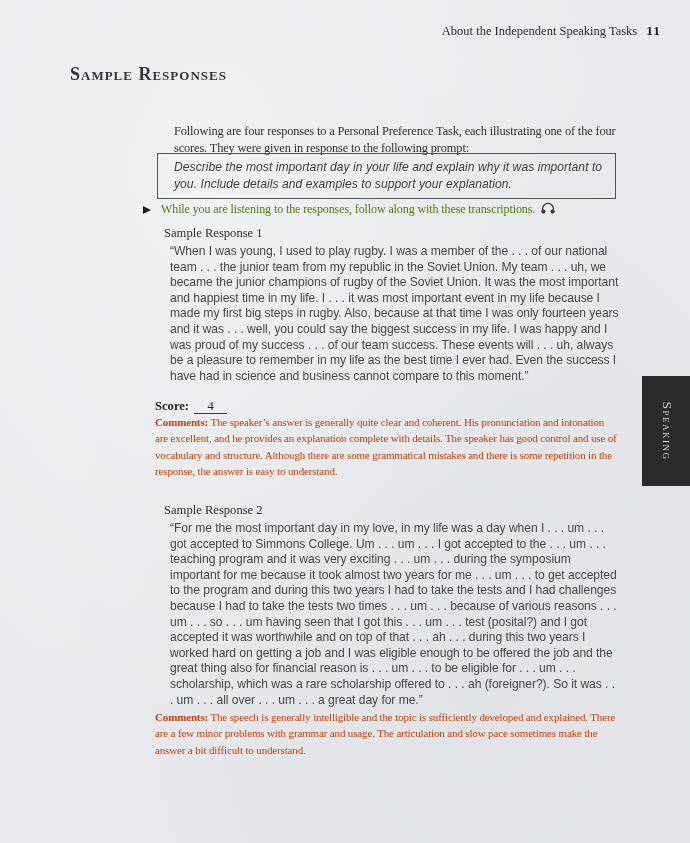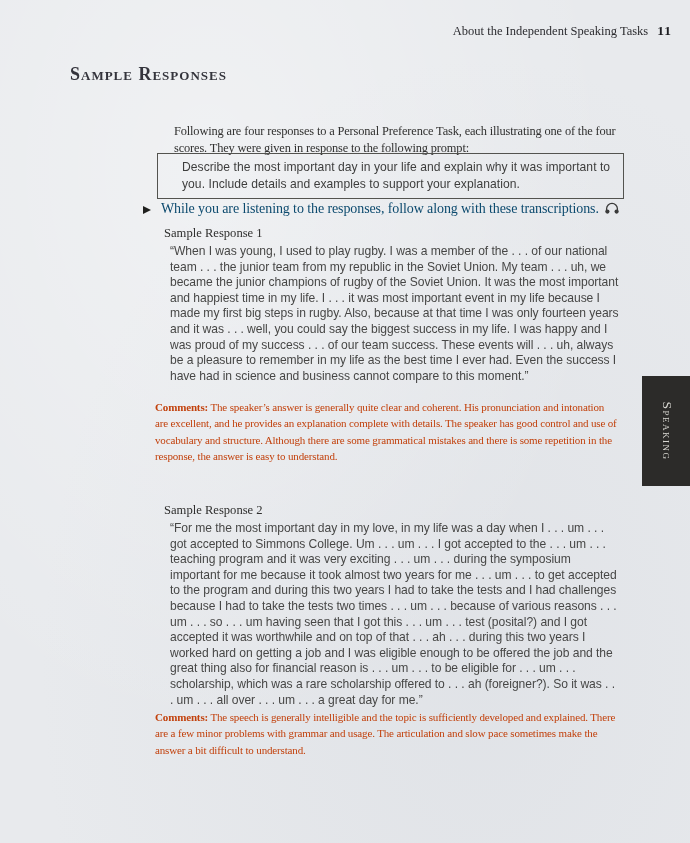--- a/index.html
+++ b/index.html
@@ -12,50 +12,51 @@
     overflow:hidden;
   }
   .page-texture {
     position:absolute; inset:0;
     background:
       radial-gradient(ellipse at 30% 20%, rgba(255,255,255,0.35), rgba(255,255,255,0) 60%),
       radial-gradient(ellipse at 70% 80%, rgba(190,195,205,0.18), rgba(255,255,255,0) 65%);
     pointer-events:none;
   }
   .running-head {
-    position:absolute; top:23px; right:18px;
+    position:absolute; top:23px; right:29px;
     font-size:12.5px; color:#2c2c30; white-space:nowrap;
   }
   .running-head .num {
     font-weight:bold; margin-left:9px; font-size:13.5px; letter-spacing:1px; color:#1e1e22;
   }
   .section-title {
     position:absolute; top:64px; left:70px; margin:0;
     font-size:18px; font-weight:600;
     font-variant:small-caps; letter-spacing:1px;
     color:#34343c;
   }
   .intro {
     position:absolute; top:107px; left:158px; width:458px; margin:16px;
     font-size:12.4px; line-height:17px; letter-spacing:-0.15px; color:#30302f;
   }
   .prompt-box {
     position:absolute; top:153px; left:157px; width:432px;
     border:1px solid #53534f;
-    padding:5px 9px 6px 24px;
+    padding:5px 9px 6px 16px;
+    font-style:italic;
   }
   .prompt-box p {
     margin:0;
     font-family:"Liberation Sans", sans-serif;
     font-size:12.1px; line-height:16.5px;
     color:#3e3e3d; letter-spacing:0.05px;
   }
   .listen-line {
     position:absolute; top:201px; left:143px; width:510px;
-    font-size:14px; color:#0c4a6e; letter-spacing:-0.1px;
+    font-size:12px; color:#4d7c0f; letter-spacing:-0.1px;
   }
   .tri {
     display:inline-block; width:0; height:0;
     border-left:8px solid #20201e;
     border-top:4.5px solid transparent;
     border-bottom:4.5px solid transparent;
     margin-right:10px; vertical-align:-1px;
   }
   .hp-icon { margin-left:5px; vertical-align:-2px; }
   .response { position:absolute; left:155px; width:464px; }
@@ -117,20 +118,23 @@
   <span class="tri"></span><span>While you are listening to the responses, follow along with these transcriptions.</span><svg class="hp-icon" width="16" height="14" viewBox="0 0 16 14" xmlns="http://www.w3.org/2000/svg">
       <path d="M2.6 10.5 V7.8 a5.4 5.4 0 0 1 10.8 0 v2.7" fill="none" stroke="#3a3a3a" stroke-width="1.3" stroke-linecap="round"></path>
       <circle cx="3.4" cy="10.6" r="2.1" fill="#3a3a3a"></circle>
       <circle cx="12.6" cy="10.6" r="2.1" fill="#3a3a3a"></circle>
     </svg>
 </div>
 
 <section class="response r1">
   <h2 class="resp-heading">Sample Response 1</h2>
   <p class="transcript">“When I was young, I used to play rugby. I was a member of the . . . of our national team . . . the junior team from my republic in the Soviet Union. My team . . . uh, we became the junior champions of rugby of the Soviet Union. It was the most important and happiest time in my life. I . . . it was most important event in my life because I made my first big steps in rugby. Also, because at that time I was only fourteen years and it was . . . well, you could say the biggest success in my life. I was happy and I was proud of my success . . . of our team success. These events will . . . uh, always be a pleasure to remember in my life as the best time I ever had. Even the success I have had in science and business cannot compare to this moment.”</p>
+  <p class="score-line">
+    <span class="bold-label">Score:</span><span class="score-value">4</span>
+  </p>
   <p class="comments">
     <span class="bold-label">Comments:</span> <span>The speaker’s answer is generally quite clear and coherent. His pronunciation and intonation are excellent, and he provides an explanation complete with details. The speaker has good control and use of vocabulary and structure. Although there are some grammatical mistakes and there is some repetition in the response, the answer is easy to understand.</span>
   </p>
 </section>
 
 <section class="response r2">
   <h2 class="resp-heading">Sample Response 2</h2>
   <p class="transcript">“For me the most important day in my love, in my life was a day when I . . . um . . . got accepted to Simmons College. Um . . . um . . . I got accepted to the . . . um . . . teaching program and it was very exciting . . . um . . . during the symposium important for me because it took almost two years for me . . . um . . . to get accepted to the program and during this two years I had to take the tests and I had challenges because I had to take the tests two times . . . um . . . because of various reasons . . . um . . . so . . . um having seen that I got this . . . um . . . test (posital?) and I got accepted it was worthwhile and on top of that . . . ah . . . during this two years I worked hard on getting a job and I was eligible enough to be offered the job and the great thing also for financial reason is . . . um . . . to be eligible for . . . um . . . scholarship, which was a rare scholarship offered to . . . ah (foreigner?). So it was . . . um . . . all over . . . um . . . a great day for me.”</p>
   <p class="comments">
     <span class="bold-label">Comments:</span> <span>The speech is generally intelligible and the topic is sufficiently developed and explained. There are a few minor problems with grammar and usage. The articulation and slow pace sometimes make the answer a bit difficult to understand.</span>

